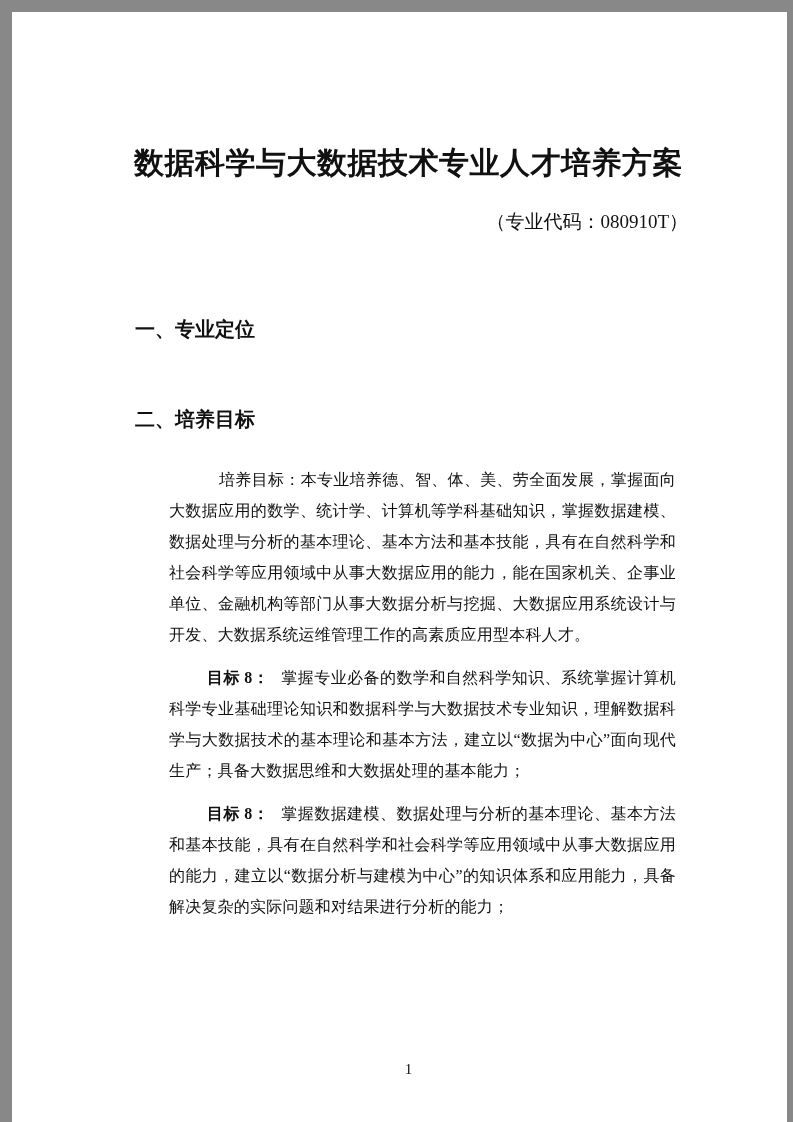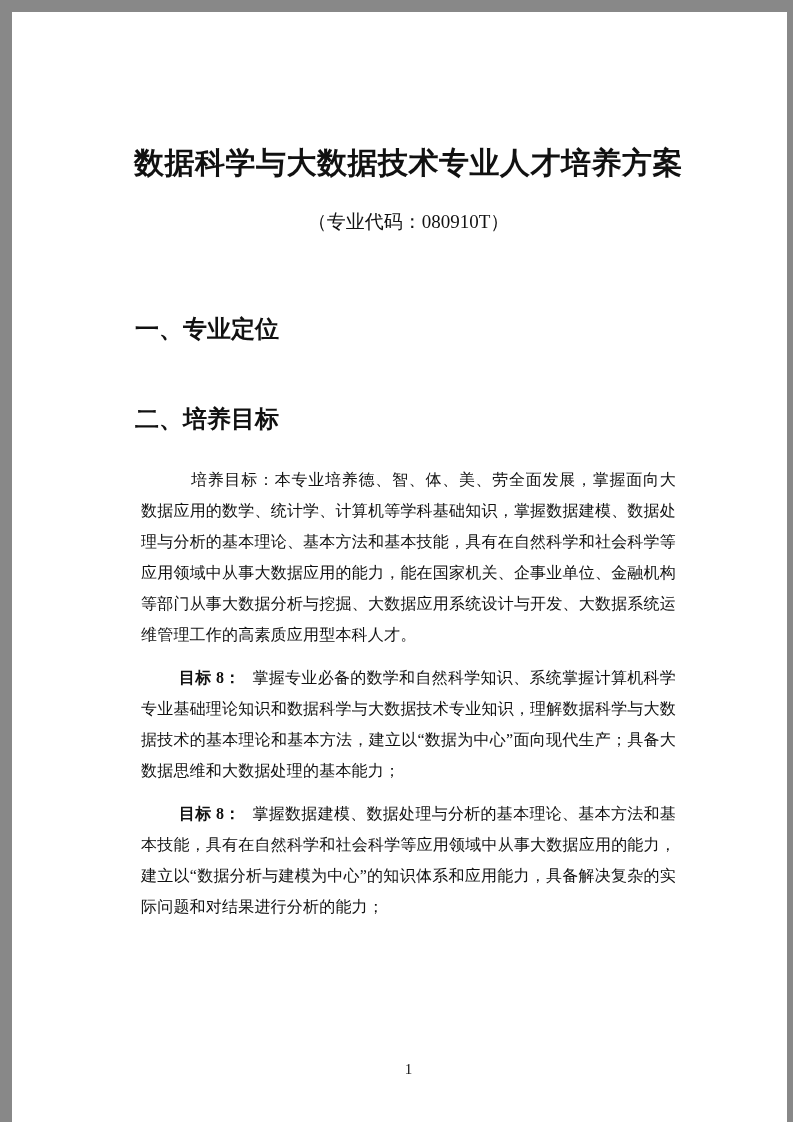--- a/index.html
+++ b/index.html
@@ -24,33 +24,33 @@
     font-size: 30px;
     line-height: 32px;
     text-align: center;
     letter-spacing: 0.5px;
     white-space: nowrap;
   }
   .doc-subtitle {
     margin-top: 20px;
     font-size: 19px;
     line-height: 21px;
-    text-align: center;
+    text-align: right;
   }
   .section-heading {
     font-family: Liberation Sans, sans-serif;
     font-weight: bold;
-    font-size: 24px;
+    font-size: 20px;
     line-height: 26px;
     text-align: left;
   }
   .heading-1 { margin-top: 66px; }
   .heading-2 { margin-top: 40px; }
   .para-group-1 { margin-top: 18px; }
-  .para-group-2 { margin-top: 14px; }
+  .para-group-2 { margin-top: 14px; margin-left: 28px; }
   .body-para {
     font-size: 16px;
     line-height: 31px;
     text-align: justify;
     text-indent: 2em;
     letter-spacing: 0.2px;
   }
   .para-label {
     font-weight: bold;
   }

